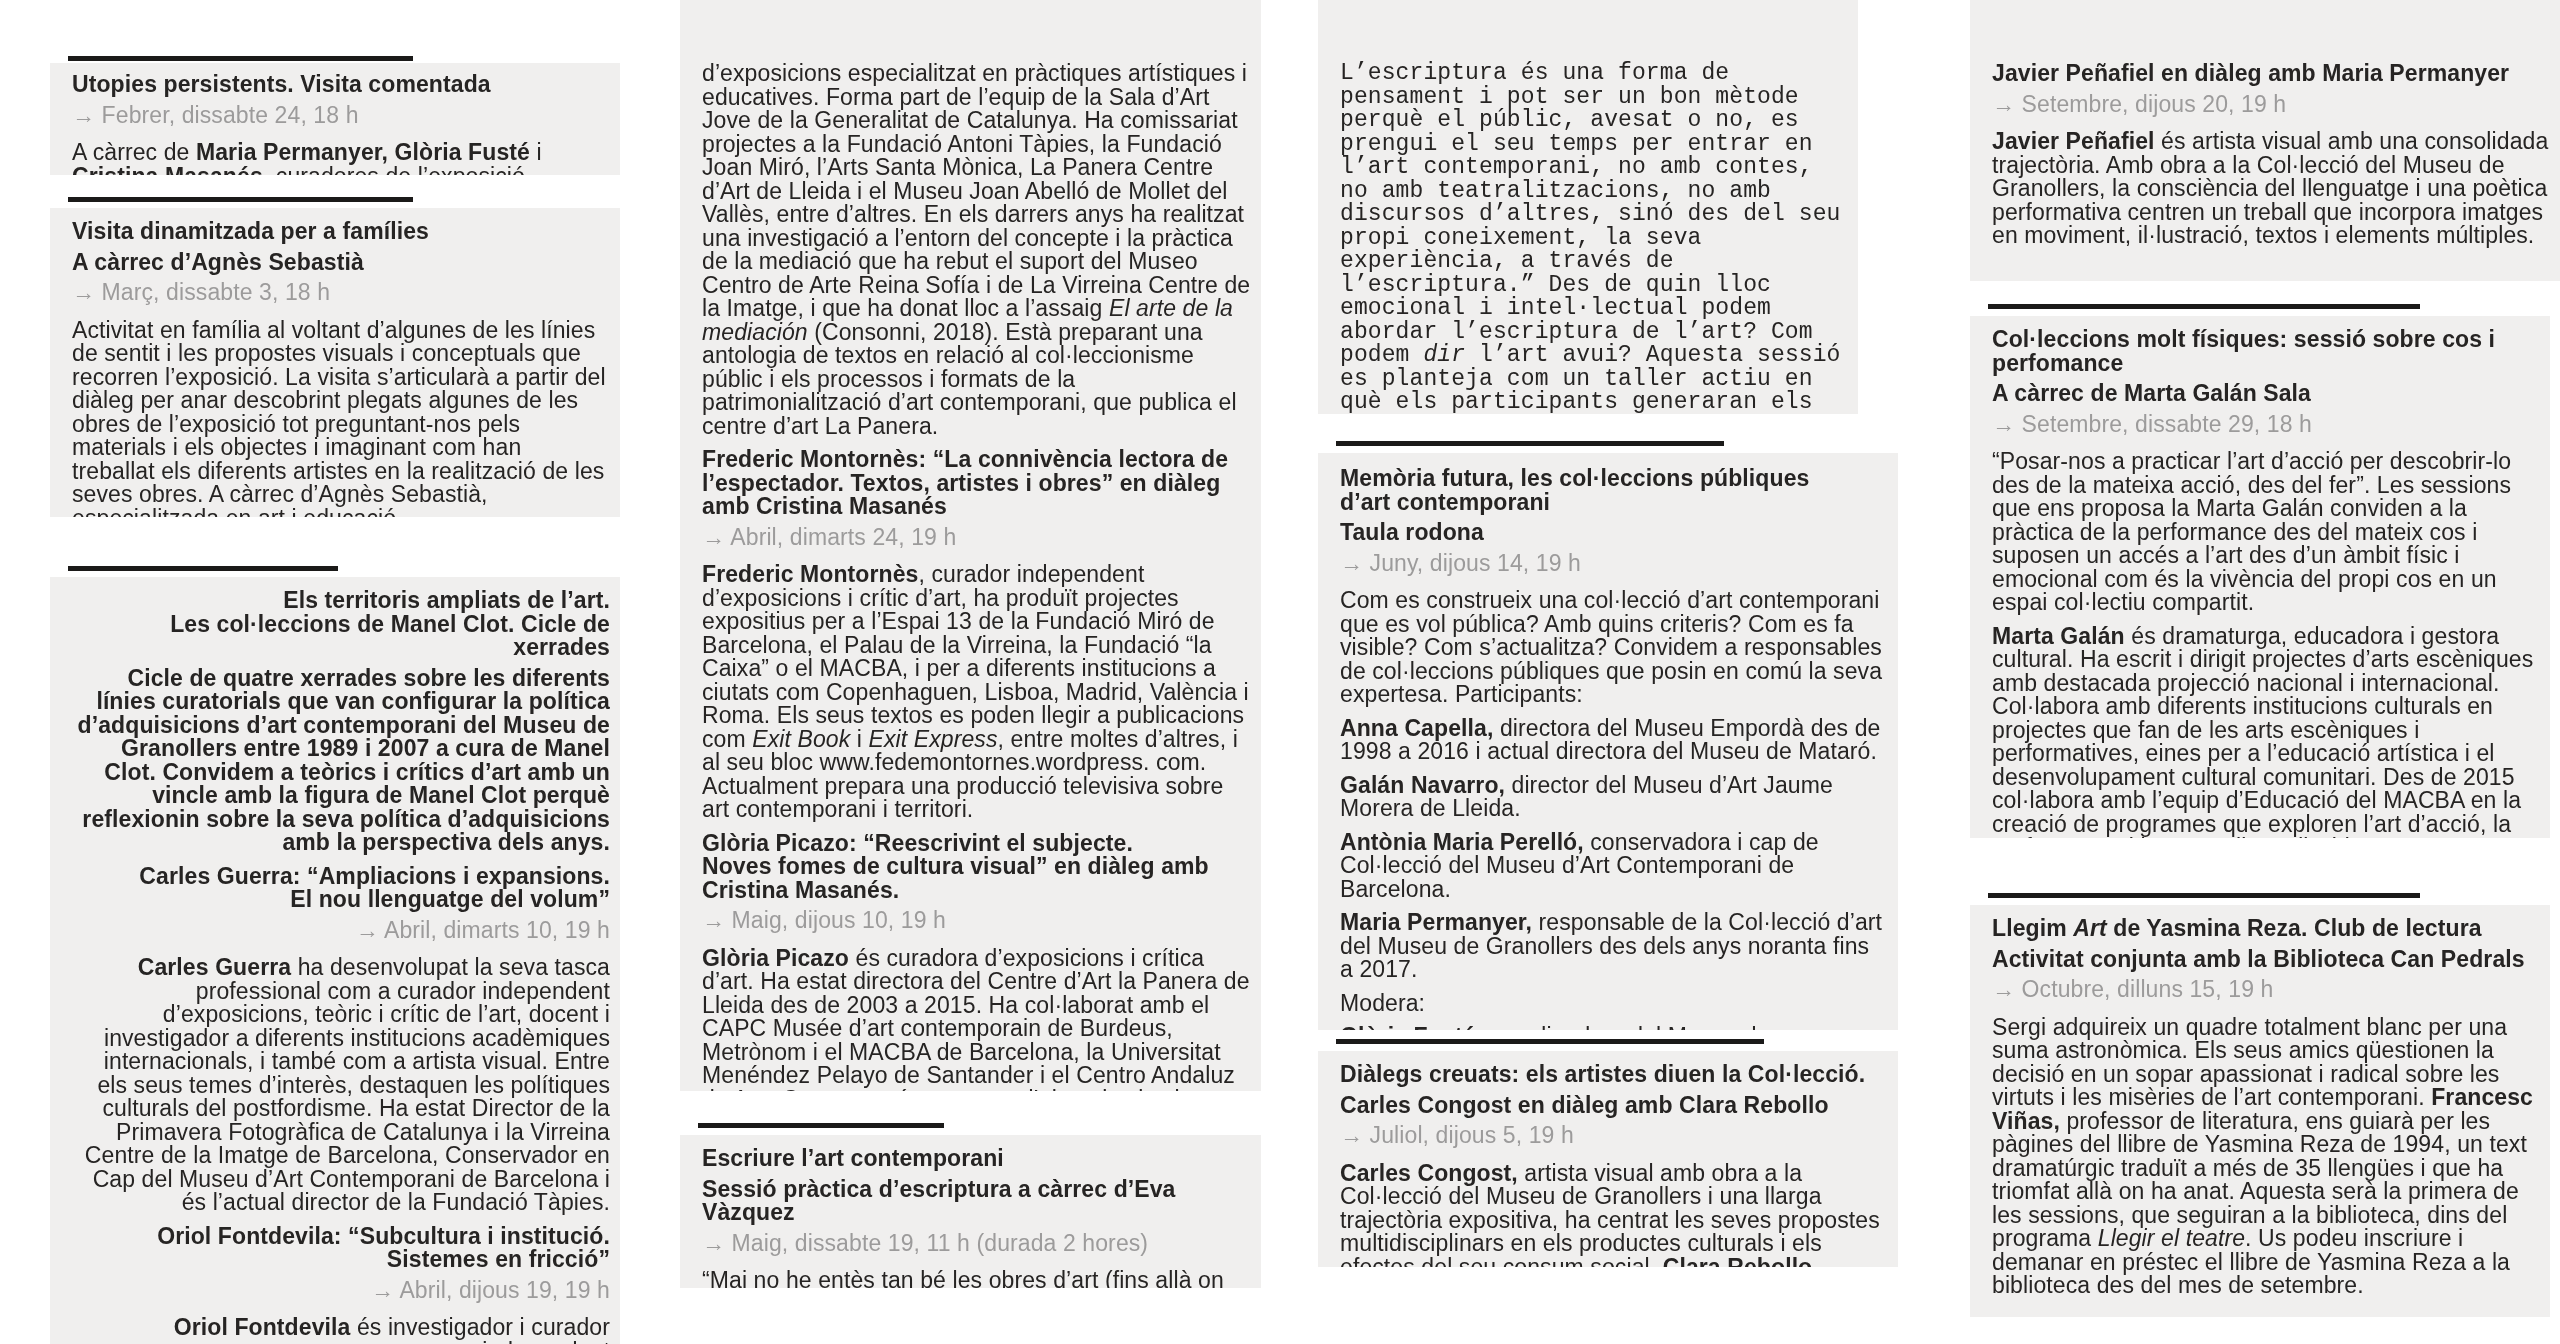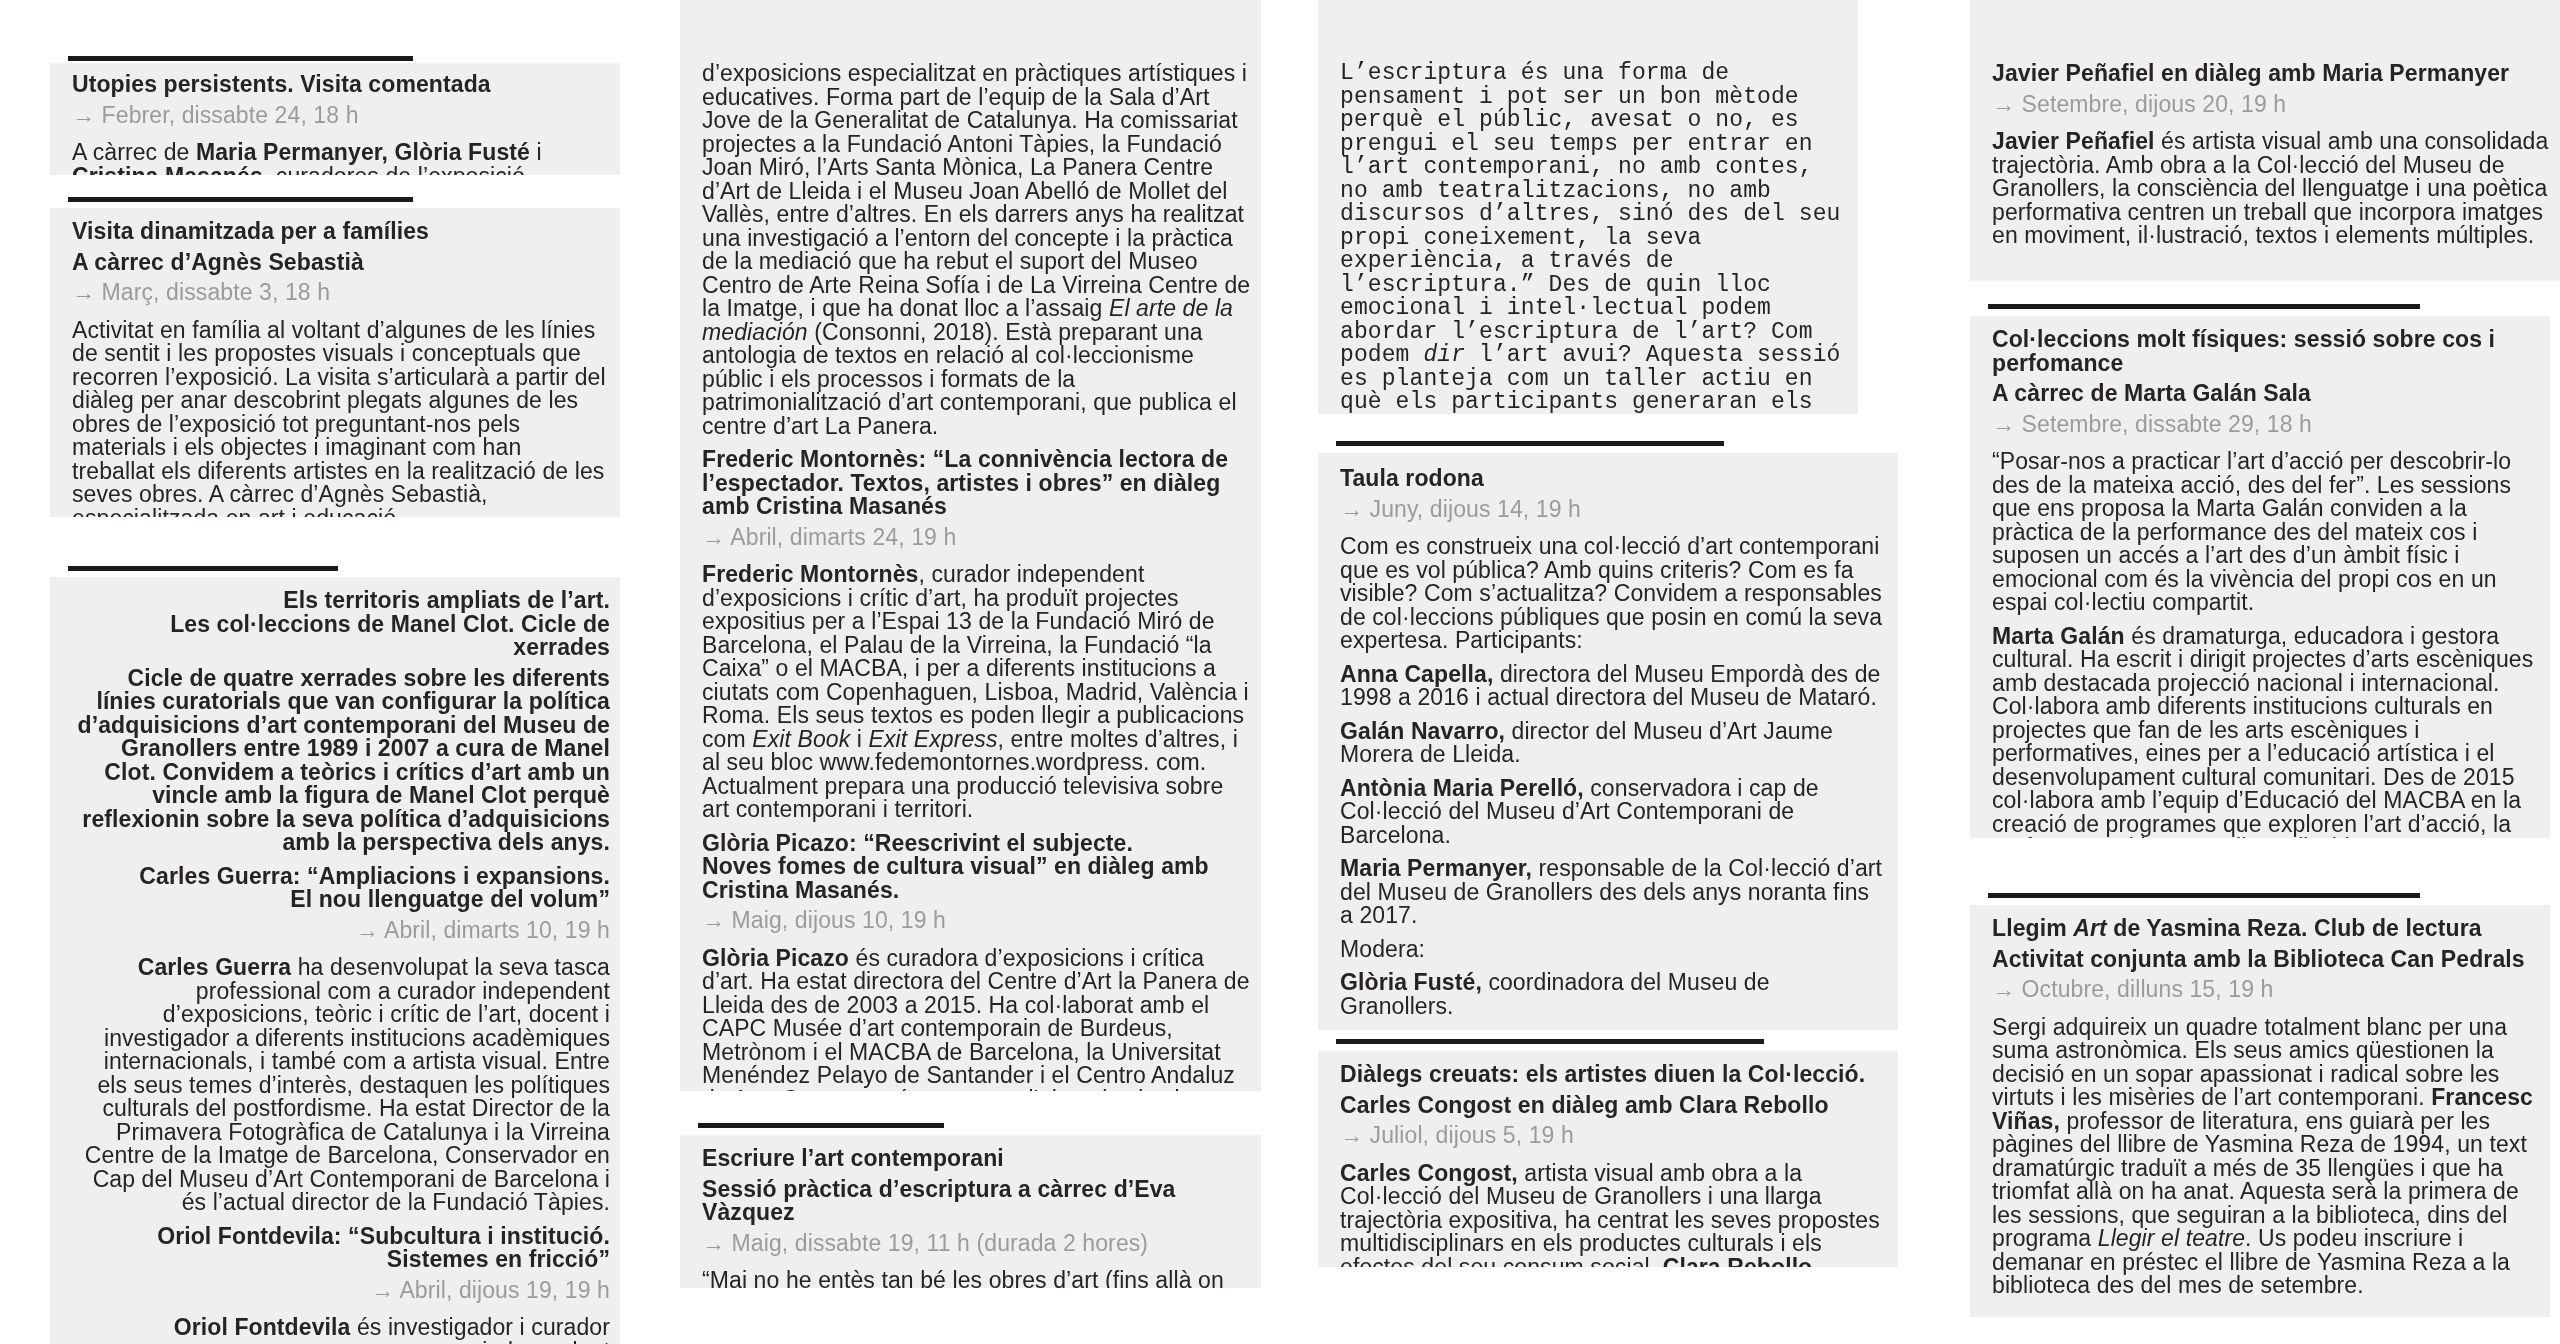--- a/index.html
+++ b/index.html
@@ -81,20 +81,22 @@
       <div class="subheading">Sessió pràctica d’escriptura a càrrec d’Eva Vàzquez</div>
       <div class="date">→ Maig, dissabte 19, 11 h (durada 2 hores)</div>
       <div class="para">“Mai no he entès tan bé les obres d’art (fins allà on és possible) com quan he hagut d’escriure sobre elles.</div>
     </div>
     <div class="box" style="left: 1318px; top: 0px; width: 540px; height: 414px; padding-top: 62px; font-family: Liberation Mono, monospace;">
       <div class="para">L’escriptura és una forma de pensament i pot ser un bon mètode perquè el públic, avesat o no, es prengui el seu temps per entrar en l’art contemporani, no amb contes, no amb teatralitzacions, no amb discursos d’altres, sinó des del seu propi coneixement, la seva experiència, a través de l’escriptura.”  Des de quin lloc emocional i intel·lectual podem abordar l’escriptura de l’art? Com podem <i>dir</i> l’art avui? Aquesta sessió es planteja com un taller actiu en què els participants generaran els seus textos. Caldrà apuntar-se prèviament, aforament limitat per raons operatives.</div>
       <div class="para">A càrrec d’<b>Eva Vàzquez</b>, periodista cultural, curadora d’exposicions i docent a l’Aula d’Escriptura de Girona.</div>
     </div>
     <div class="rule" style="left: 1336px; top: 441px; width: 388px;"></div>
     <div class="box" style="left: 1318px; top: 453px; width: 580px; height: 577px; padding-top: 14px;">
+      <div class="heading">Memòria futura, les col·leccions públiques
+d’art contemporani</div>
       <div class="subheading">Taula rodona</div>
       <div class="date">→ Juny, dijous 14, 19 h</div>
       <div class="para">Com es construeix una col·lecció d’art contemporani que es vol pública? Amb quins criteris? Com es fa visible? Com s’actualitza? Convidem a responsables de col·leccions públiques que posin en comú la seva expertesa. Participants:</div>
       <div class="para"><b>Anna Capella,</b> directora del Museu Empordà des de 1998 a 2016 i actual directora del Museu de Mataró.</div>
       <div class="para"><b>Galán Navarro,</b> director del Museu d’Art Jaume Morera de Lleida.</div>
       <div class="para"><b>Antònia Maria Perelló,</b> conservadora i cap de Col·lecció del Museu d’Art Contemporani de Barcelona.</div>
       <div class="para"><b>Maria Permanyer,</b> responsable de la Col·lecció d’art del Museu de Granollers des dels anys noranta fins a 2017.</div>
       <div class="para">Modera:</div>
       <div class="para"><b>Glòria Fusté,</b> coordinadora del Museu de Granollers.</div>
     </div>

